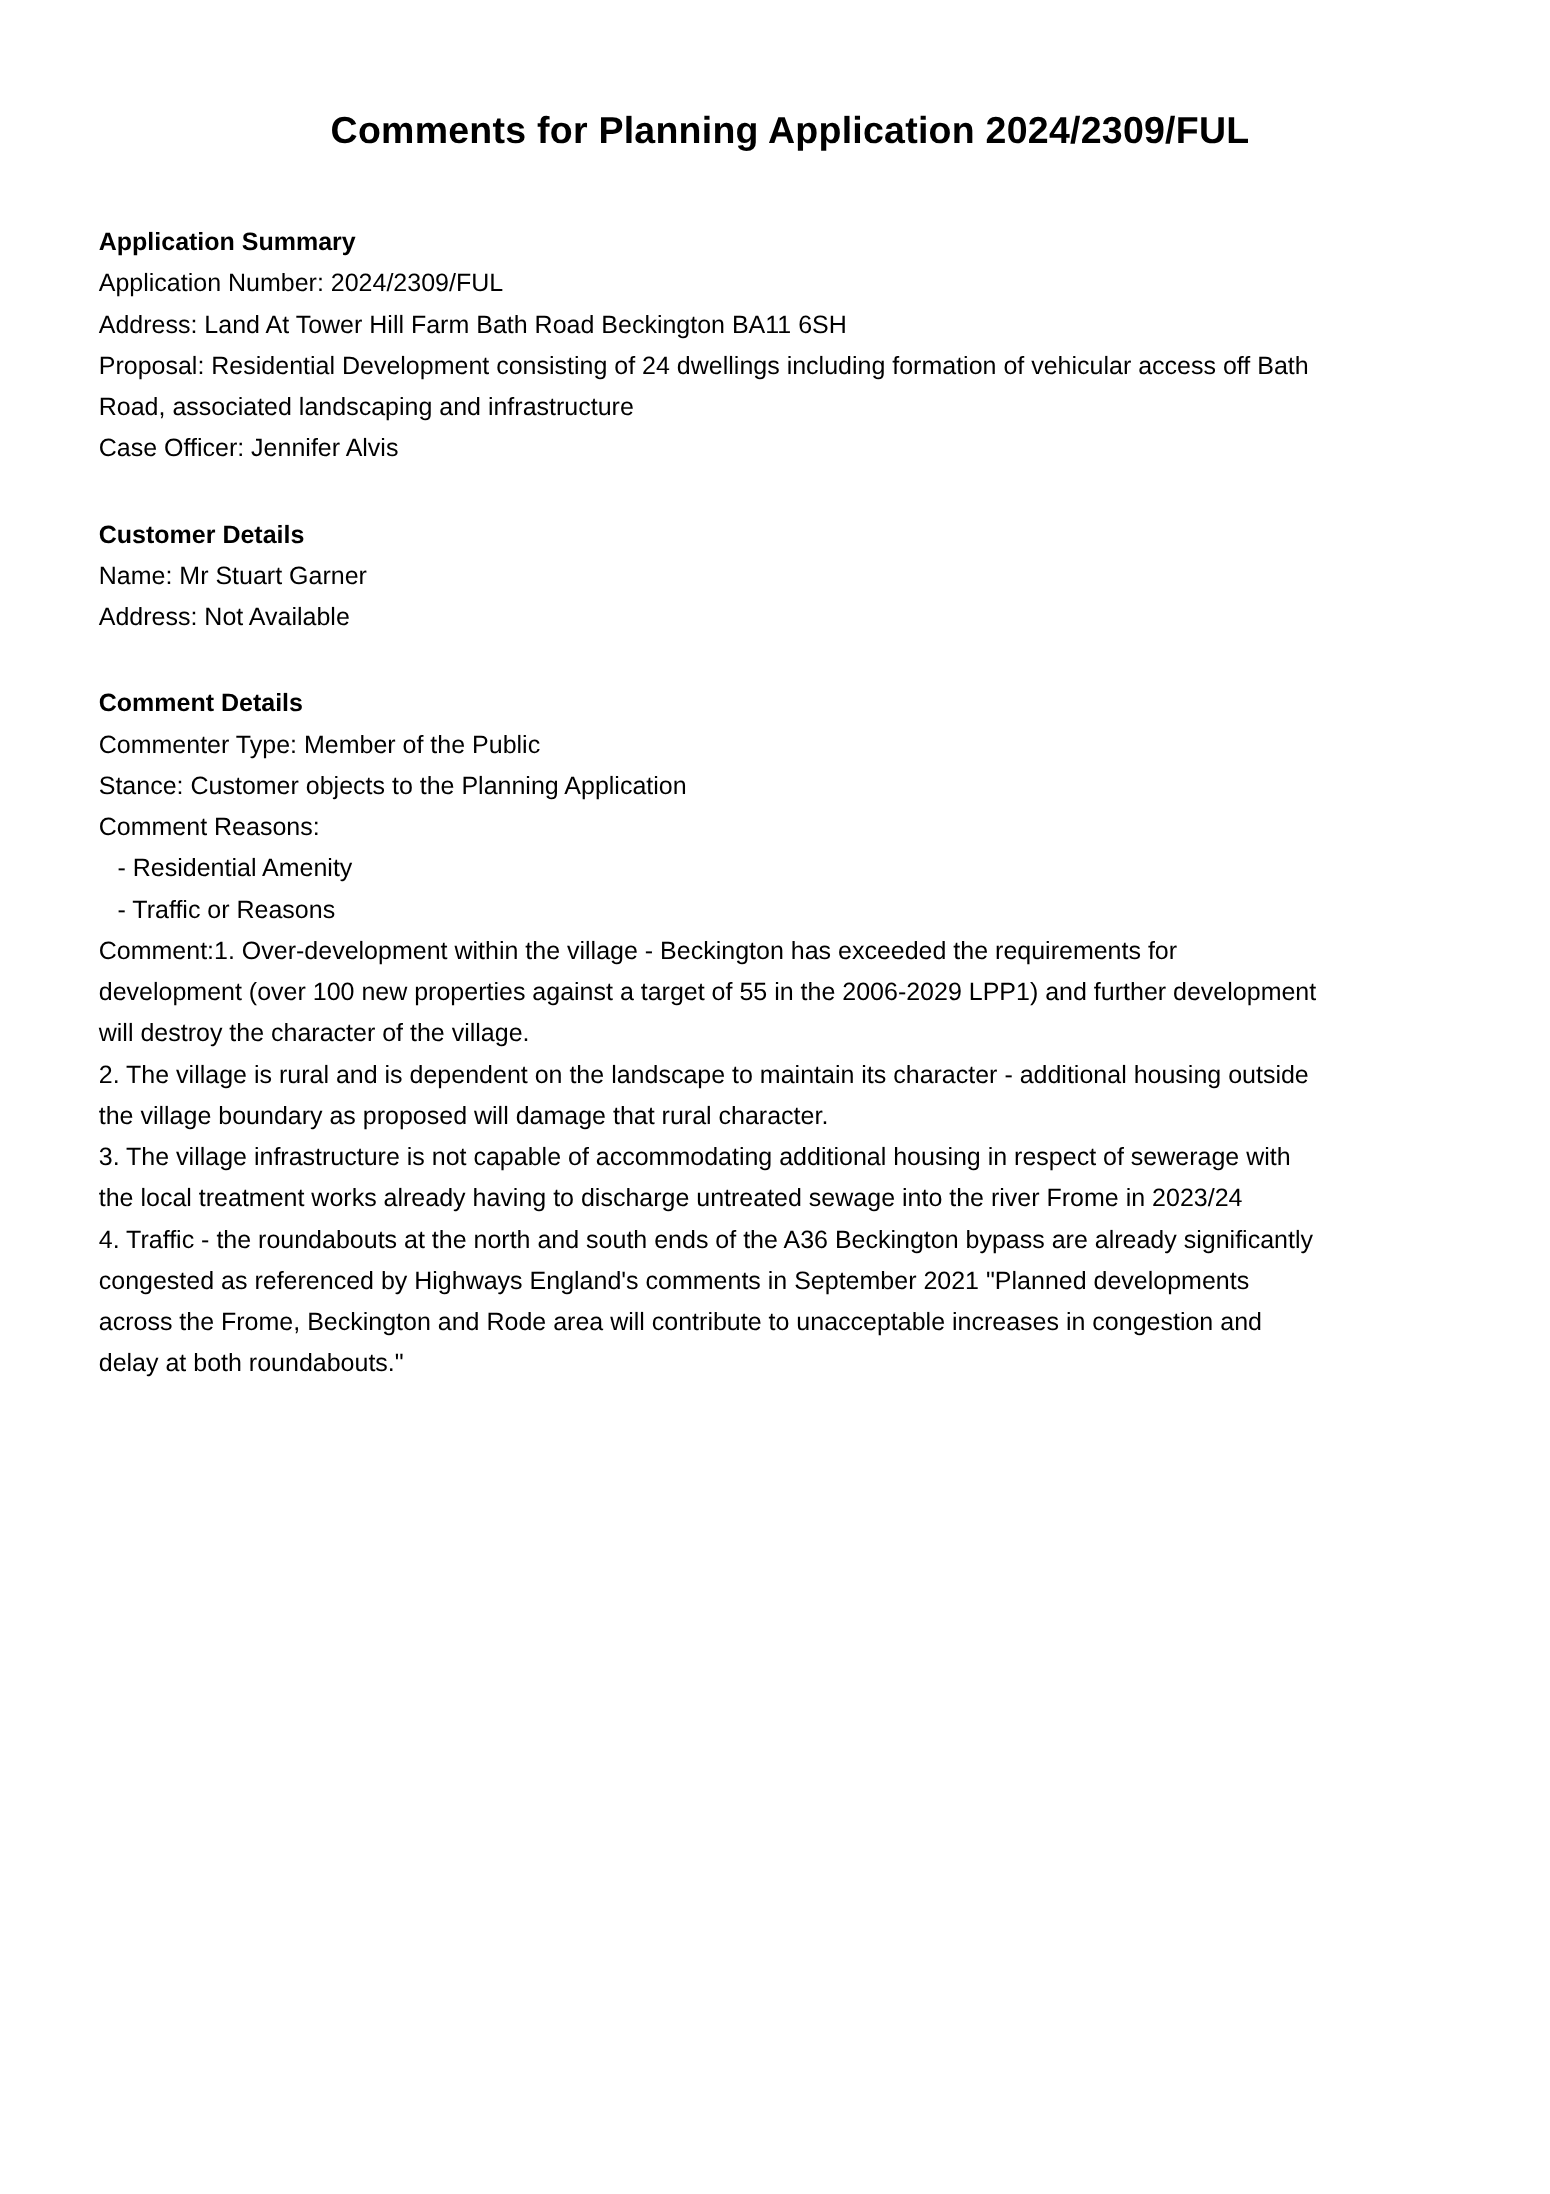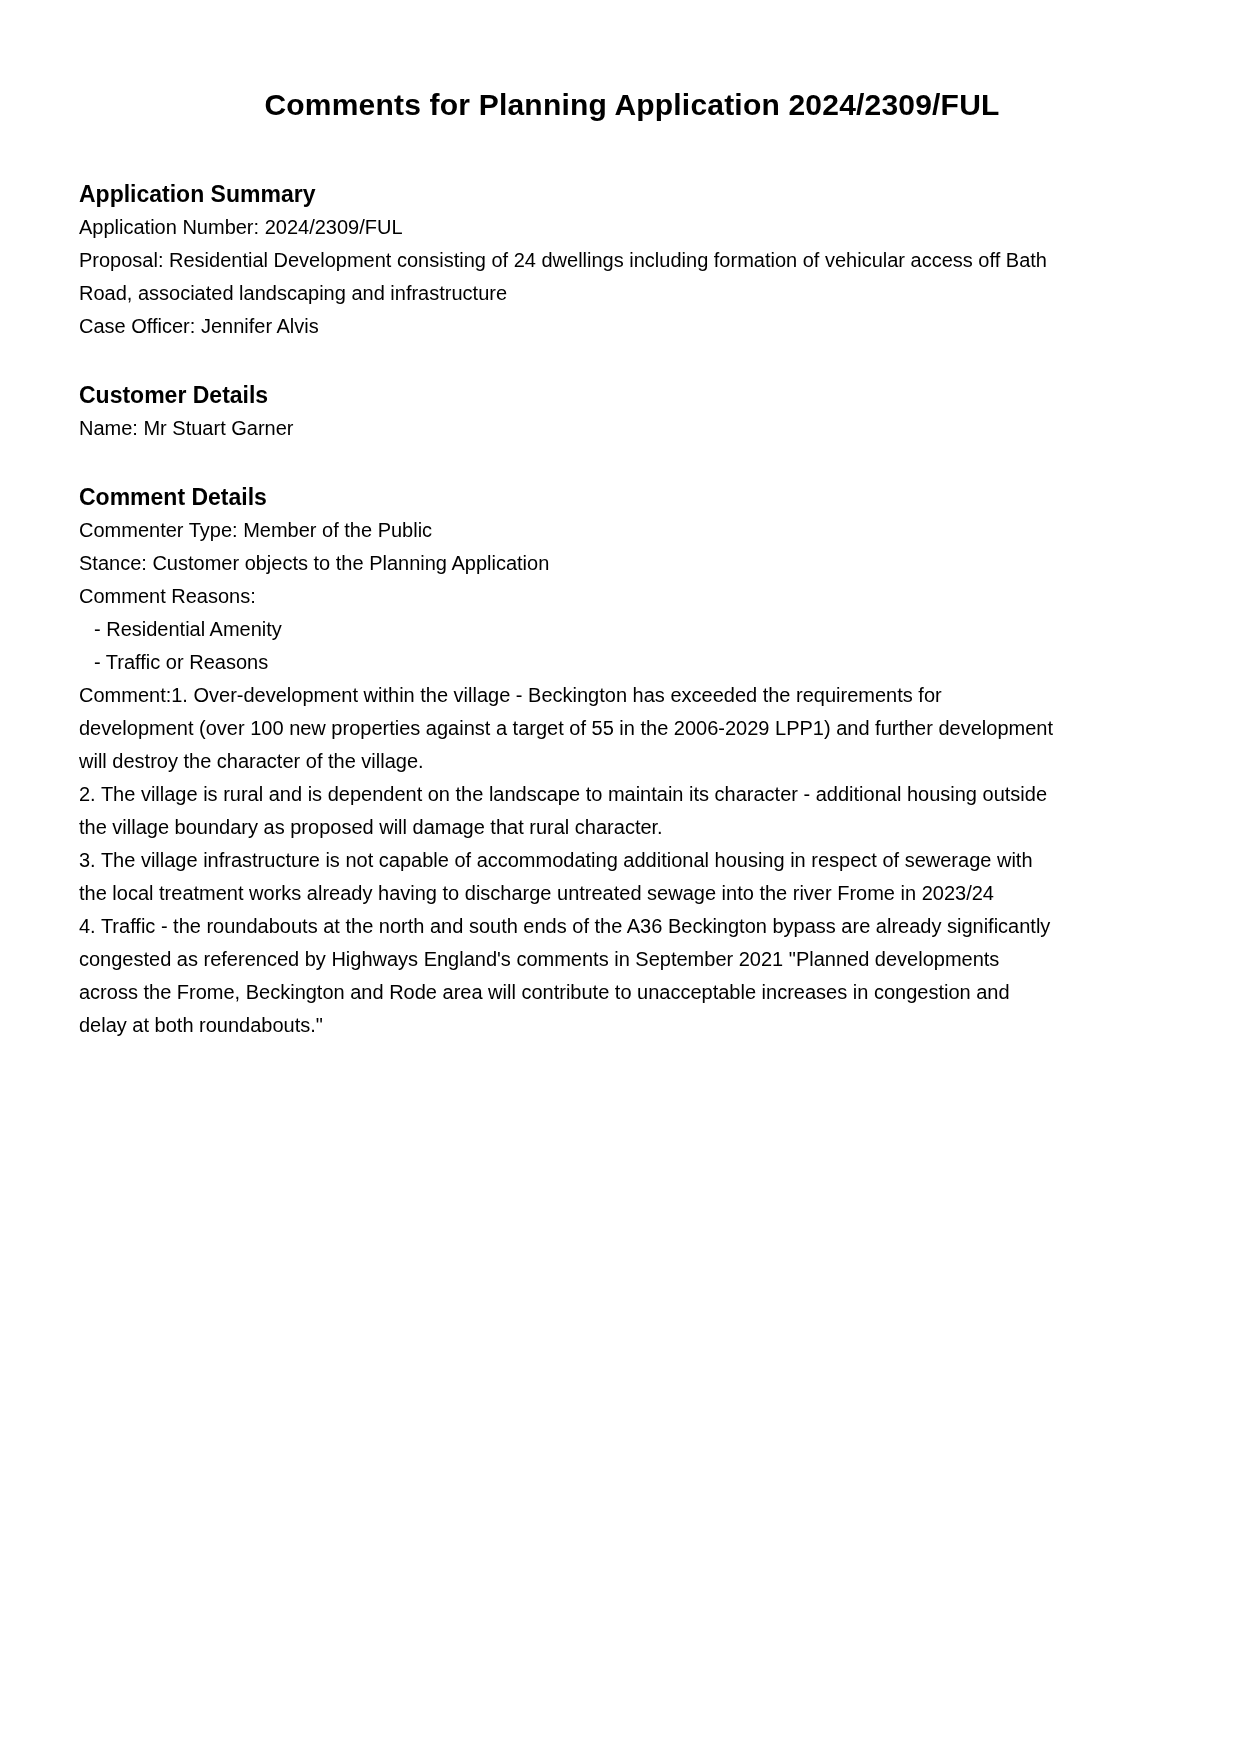--- a/index.html
+++ b/index.html
@@ -34,21 +34,21 @@
     line-height: 33px;
   }
   .section {
     margin-top: 56px;
   }
   .section + .section {
     margin-top: 36px;
   }
   .section-heading {
     font-weight: bold;
-    font-size: 23px;
+    font-size: 20px;
     margin: 0;
   }
   .section p {
     margin: 0;
   }
   .reason-line {
     padding-left: 15px;
   }
 </style>
 </head>
@@ -56,27 +56,29 @@
 
 <div class="page">
 
   <h1 class="doc-title">Comments for Planning Application 2024/2309/FUL</h1>
 
   <div class="content">
 
     <div class="section">
       <p class="section-heading">Application Summary</p>
       <p>Application Number: 2024/2309/FUL</p>
+      <p>Address: Land At Tower Hill Farm Bath Road Beckington BA11 6SH</p>
       <p>Proposal: Residential Development consisting of 24 dwellings including formation of vehicular access off Bath Road, associated landscaping and infrastructure</p>
       <p>Case Officer: Jennifer Alvis</p>
     </div>
 
     <div class="section">
       <p class="section-heading">Customer Details</p>
       <p>Name: Mr Stuart Garner</p>
+      <p>Address: Not Available</p>
     </div>
 
     <div class="section">
       <p class="section-heading">Comment Details</p>
       <p>Commenter Type: Member of the Public</p>
       <p>Stance: Customer objects to the Planning Application</p>
       <p>Comment Reasons:</p>
       <p class="reason-line">- Residential Amenity</p>
       <p class="reason-line">- Traffic or Reasons</p>
       <p>Comment:1. Over-development within the village - Beckington has exceeded the requirements for development (over 100 new properties against a target of 55 in the 2006-2029 LPP1) and further development will destroy the character of the village.</p>

